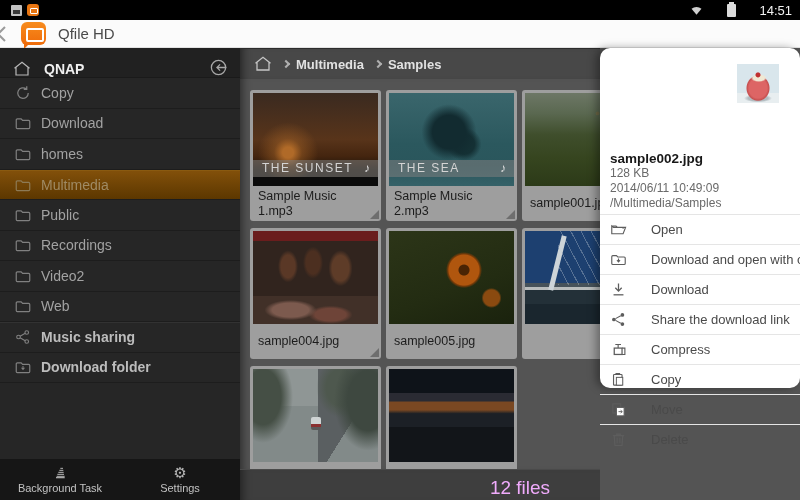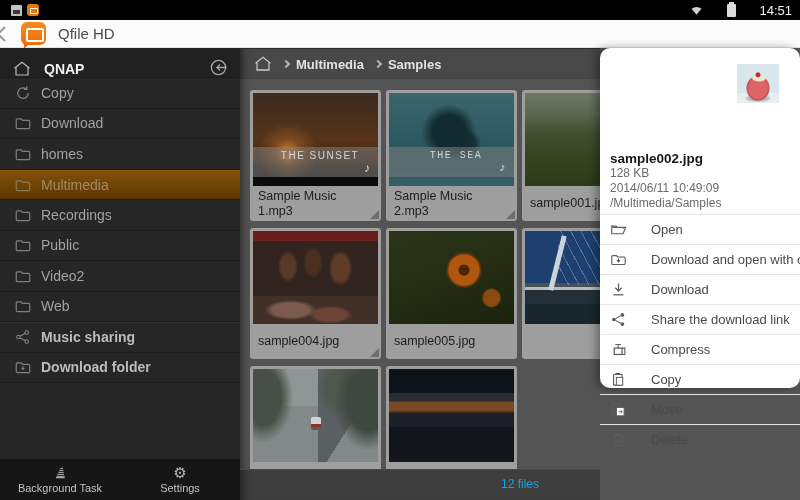--- a/index.html
+++ b/index.html
@@ -70,34 +70,34 @@
              overflow:hidden; box-shadow:inset 10px 0 10px -8px rgba(0,0,0,0.5); }
   .grid { position:absolute; left:10px; top:11px; display:grid;
           grid-template-columns:repeat(3,131px); gap:7px 5px; }
   .card { width:131px; height:131px; background:#9e9e9e; border-radius:3px; padding:3px 3px 0 3px;
           position:relative; overflow:hidden; }
   .thumb { width:125px; height:93px; position:relative; overflow:hidden; }
   .clabel { height:35px; display:flex; align-items:center; padding:0 12px 0 5px;
             font-size:12.5px; color:#1c1c1c; line-height:15px; position:relative; }
   .fold { position:absolute; right:2px; bottom:2px; width:0; height:0;
           border-left:9px solid transparent; border-bottom:9px solid #6e6e6e; }
-  .art-bar { position:absolute; left:0; right:0; bottom:9px; height:30px;
-             background:rgba(128,128,128,0.55); color:#d4d4d4; font-size:10px; letter-spacing:1.5px;
-             line-height:17px; padding-left:9px;text-align:center; }
+  .art-bar { position:absolute; left:0; right:0; bottom:9px; height:17px;
+             background:rgba(128,128,128,0.55); color:#d4d4d4; font-size:12px; letter-spacing:1.5px;
+             line-height:17px; padding-left:9px; }
   .art-note { position:absolute; right:8px; bottom:11px; font-size:12px; color:#dedede; }
   .art-base { position:absolute; left:0; right:0; bottom:0; height:9px; background:#0b0b0b; }
 
   
   .t-sunset { background:
       radial-gradient(circle at 28% 64%, #b06a28 0 5%, rgba(176,106,40,0.4) 13%, transparent 28%),
       linear-gradient(180deg,#3a2a20 0%, #58341a 50%, #44250f 68%, #1c130a 82%, #120d07 100%); }
   .t-sea { background:
       radial-gradient(ellipse 22% 30% at 48% 42%, #122b30 0 60%, transparent 100%),
       radial-gradient(ellipse 14% 18% at 60% 55%, #143034 0 60%, transparent 100%),
-      linear-gradient(180deg,#3a666c 0%, #2b585e 55%, #2a565c 78%, #356168 100%); font-family: Liberation Mono, monospace; }
+      linear-gradient(180deg,#3a666c 0%, #2b585e 55%, #2a565c 78%, #356168 100%); }
   .t-balloons { background:
       radial-gradient(circle 5px at 70% 16%, #44598a 0 60%, transparent 70%),
       radial-gradient(circle 4px at 86% 10%, #7a3434 0 60%, transparent 70%),
       radial-gradient(circle 3px at 58% 22%, #6e6a48 0 60%, transparent 70%),
       linear-gradient(180deg,#6d7766 0%, #5a6850 22%, #3f4e2c 45%, #36451f 70%, #2c3a18 100%); }
   .t-discs { background-color:#6e5a38; background-image:
       radial-gradient(circle 12px at 14px 14px, #b3a053 0 11px, #7a6138 12px, transparent 13px),
       radial-gradient(circle 12px at 44px 26px, #b78b8b 0 11px, transparent 13px),
       radial-gradient(circle 12px at 74px 12px, #9a703d 0 11px, transparent 13px),
       radial-gradient(circle 12px at 104px 24px, #b5a24e 0 11px, transparent 13px),
@@ -134,21 +134,21 @@
       linear-gradient(180deg,#8f9695 0 40%, #828a89 40% 100%); }
   .t-snow::after { content:""; position:absolute; left:46%; top:52%; width:10px; height:13px;
       background:linear-gradient(180deg,#cfd4d4 0 55%, #8a3030 55% 75%, #5a5a5a 75% 100%); border-radius:2px; }
   .t-darkset { background:linear-gradient(180deg,#0e1319 0 26%, #2a2b33 26% 34%, #7a4822 36% 44%,
       #1c2026 48% 62%, #121519 62% 100%); }
 
   
   .countbar { position:absolute; left:240px; top:469px; width:360px; height:31px; background:#3e3e3e;
               border-top:1px solid #4a4a4a; box-shadow:inset 10px 0 10px -8px rgba(0,0,0,0.5); }
   .countbar span { position:absolute; left:280px; top:7px; transform:translateX(-50%);
-              color:#0ea5e9; font-size:12px; }
+              color:#f0abfc; font-size:19px; }
 
   
   .panel { position:absolute; left:600px; top:48px; width:200px; height:340px; background:#fff;
            box-shadow:-4px 0 8px rgba(0,0,0,0.35);border-radius:10px; }
   .p-thumb { position:absolute; top:16px; right:21px; width:42px; height:39px;
       background:
         radial-gradient(circle 3px at 50% 28%, #c03030 0 2px, transparent 3px),
         radial-gradient(ellipse 8px 4px at 52% 36%, #f0e8d4 0 70%, transparent 100%),
         radial-gradient(ellipse 11px 12px at 50% 62%, #dd6565 0 9px, #c65050 11px, transparent 12px),
         radial-gradient(ellipse 14px 4px at 50% 88%, rgba(150,162,168,0.65) 0 70%, transparent 100%),
@@ -224,27 +224,27 @@
     <div class="side-item active">
       <svg class="sicon" viewBox="0 0 24 24">
         <path d="M3 8 a1.5 1.5 0 0 1 1.5 -1.5 h5 l2 2 h8 a1.5 1.5 0 0 1 1.5 1.5 v8 a1.5 1.5 0 0 1 -1.5 1.5 h-15 a1.5 1.5 0 0 1 -1.5 -1.5 z" fill="none" stroke="currentColor" stroke-width="1.6"></path>
       </svg>
       <span class="slabel">Multimedia</span>
     </div>
     <div class="side-item">
       <svg class="sicon" viewBox="0 0 24 24">
         <path d="M3 8 a1.5 1.5 0 0 1 1.5 -1.5 h5 l2 2 h8 a1.5 1.5 0 0 1 1.5 1.5 v8 a1.5 1.5 0 0 1 -1.5 1.5 h-15 a1.5 1.5 0 0 1 -1.5 -1.5 z" fill="none" stroke="currentColor" stroke-width="1.6"></path>
       </svg>
+      <span class="slabel">Public</span>
+    </div>
+    <div class="side-item">
+      <svg class="sicon" viewBox="0 0 24 24">
+        <path d="M3 8 a1.5 1.5 0 0 1 1.5 -1.5 h5 l2 2 h8 a1.5 1.5 0 0 1 1.5 1.5 v8 a1.5 1.5 0 0 1 -1.5 1.5 h-15 a1.5 1.5 0 0 1 -1.5 -1.5 z" fill="none" stroke="currentColor" stroke-width="1.6"></path>
+      </svg>
       <span class="slabel">Recordings</span>
-    </div>
-    <div class="side-item">
-      <svg class="sicon" viewBox="0 0 24 24">
-        <path d="M3 8 a1.5 1.5 0 0 1 1.5 -1.5 h5 l2 2 h8 a1.5 1.5 0 0 1 1.5 1.5 v8 a1.5 1.5 0 0 1 -1.5 1.5 h-15 a1.5 1.5 0 0 1 -1.5 -1.5 z" fill="none" stroke="currentColor" stroke-width="1.6"></path>
-      </svg>
-      <span class="slabel">Public</span>
     </div>
     <div class="side-item">
       <svg class="sicon" viewBox="0 0 24 24">
         <path d="M3 8 a1.5 1.5 0 0 1 1.5 -1.5 h5 l2 2 h8 a1.5 1.5 0 0 1 1.5 1.5 v8 a1.5 1.5 0 0 1 -1.5 1.5 h-15 a1.5 1.5 0 0 1 -1.5 -1.5 z" fill="none" stroke="currentColor" stroke-width="1.6"></path>
       </svg>
       <span class="slabel">Video2</span>
     </div>
     <div class="side-item">
       <svg class="sicon" viewBox="0 0 24 24">
         <path d="M3 8 a1.5 1.5 0 0 1 1.5 -1.5 h5 l2 2 h8 a1.5 1.5 0 0 1 1.5 1.5 v8 a1.5 1.5 0 0 1 -1.5 1.5 h-15 a1.5 1.5 0 0 1 -1.5 -1.5 z" fill="none" stroke="currentColor" stroke-width="1.6"></path>

